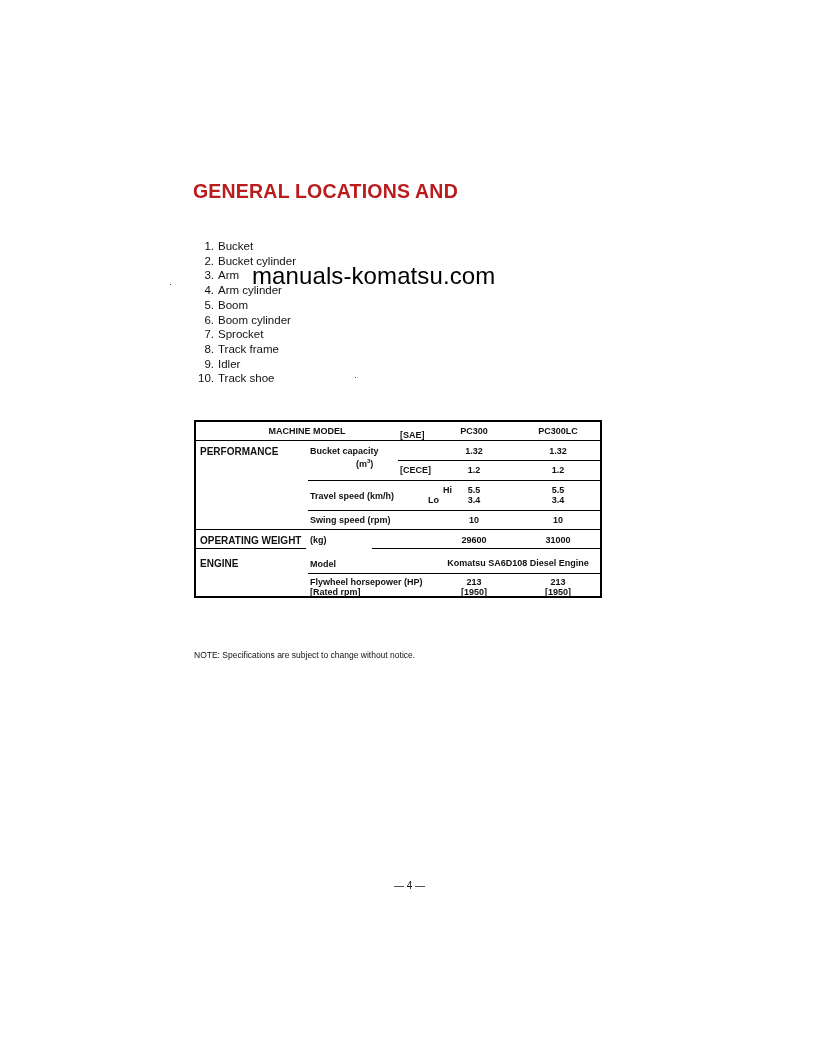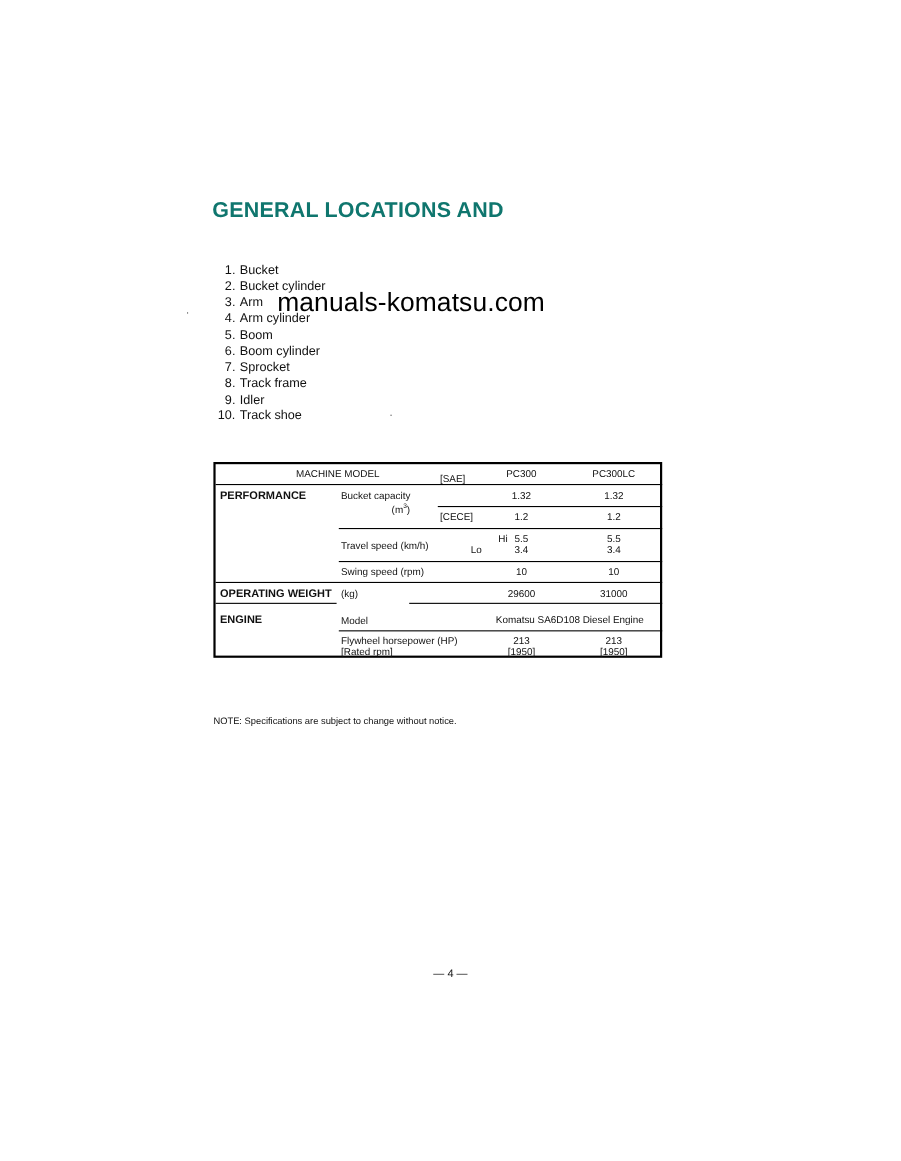--- a/index.html
+++ b/index.html
@@ -4,21 +4,21 @@
   <style>
     html, body { margin: 0; padding: 0; background: #ffffff; }
     body {
       width: 819px; height: 1055px; position: relative; overflow: hidden;
       font-family: "Liberation Sans", sans-serif; color: #111;
     }
     .title {
       position: absolute; left: 193px; top: 180px;
       font-family: "Liberation Sans", sans-serif;
       font-weight: bold; font-size: 19.5px; line-height: 23px;
-      letter-spacing: 0.2px; color: #0f766e;
+      letter-spacing: 0.2px; color: #b91c1c;
       margin: 0;
     }
     .title span { display: block; }
     .parts {
       position: absolute; left: 193px; top: 239px;
       list-style: none; margin: 0; padding: 0;
       font-size: 11.5px; line-height: 14.7px; color: #111;
     }
     .parts li { display: flex; }
     .parts .num { width: 21px; text-align: right; padding-right: 4px; }
@@ -27,21 +27,21 @@
       font-size: 24px; color: #000; letter-spacing: 0.1px;
     }
     .dot { position: absolute; width: 1px; height: 1px; background: #444; }
 
     .spec {
       position: absolute; left: 194px; top: 420px;
       width: 408px; height: 178px;
       border: 2px solid #000; box-sizing: border-box;
       font-size: 9px; color: #111;
     }
-    .cell { position: absolute; white-space: nowrap; }
+    .cell { position: absolute; white-space: nowrap; font-weight: bold; }
     .hline { position: absolute; height: 1px; background: #000; }
     .b { font-weight: bold; font-size: 10px; }
     .c { text-align: center; }
 
     .note {
       position: absolute; left: 194px; top: 650px;
       font-size: 8.5px; color: #111;
     }
     .page-num {
       position: absolute; left: 0; width: 819px; top: 880px;
@@ -117,21 +117,21 @@
   <div class="cell" style="left:204px; top:8px;">[SAE]</div>
   <div class="cell c" style="left:238px; width:80px; top:24px;">1.32</div>
   <div class="cell c" style="left:318px; width:88px; top:24px;">1.32</div>
   <div class="hline" style="left:202px; width:204px; top:38px;"></div>
   <div class="cell" style="left:204px; top:43px;">[CECE]</div>
   <div class="cell c" style="left:238px; width:80px; top:43px;">1.2</div>
   <div class="cell c" style="left:318px; width:88px; top:43px;">1.2</div>
   <div class="hline" style="left:112px; width:294px; top:58px;"></div>
 
   <div class="cell" style="left:114px; top:69px;">Travel speed (km/h)</div>
-  <div class="cell" style="left:228px; top:63px;padding-left:29px;">Hi</div>
+  <div class="cell" style="left:218px; top:63px;padding-left:29px;">Hi</div>
   <div class="cell" style="left:232px; top:73px;">Lo</div>
   <div class="cell c" style="left:238px; width:80px; top:63px;">5.5</div>
   <div class="cell c" style="left:238px; width:80px; top:73px;">3.4</div>
   <div class="cell c" style="left:318px; width:88px; top:63px;">5.5</div>
   <div class="cell c" style="left:318px; width:88px; top:73px;">3.4</div>
   <div class="hline" style="left:112px; width:294px; top:88px;"></div>
 
   <div class="cell" style="left:114px; top:93px;">Swing speed (rpm)</div>
   <div class="cell c" style="left:238px; width:80px; top:93px;">10</div>
   <div class="cell c" style="left:318px; width:88px; top:93px;">10</div>

